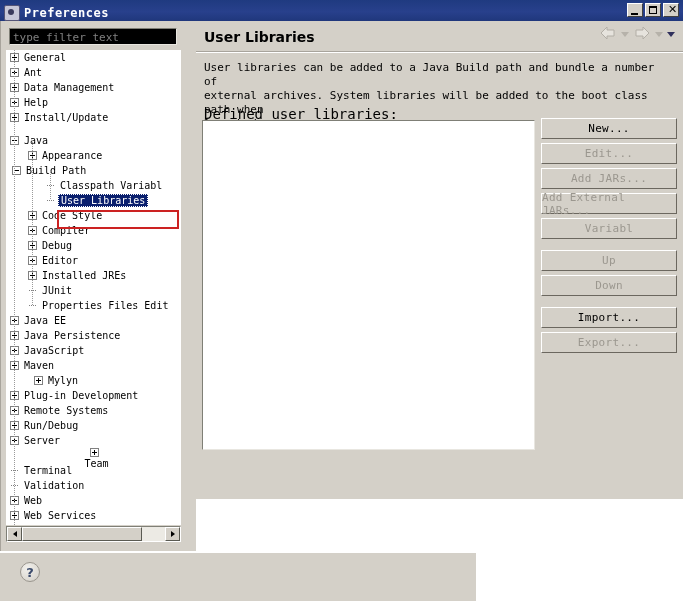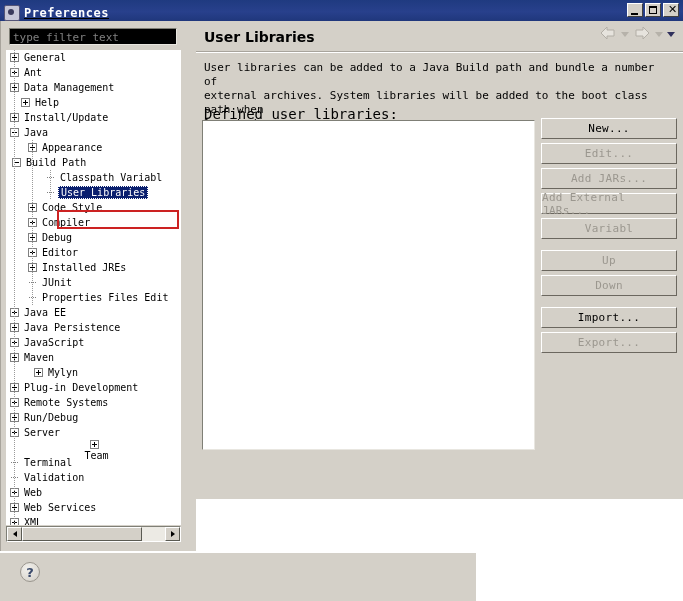--- a/index.html
+++ b/index.html
@@ -37,21 +37,20 @@
 
   .titlebar {
     position: absolute;
     left: 0; top: 0;
     width: 683px; height: 27px;
     background: linear-gradient(to bottom, #1f3a80 0%, #28408c 45%, #1b3273 100%);
     border-bottom: 1px solid #7b7b72;
     display: flex;
     align-items: center;
     box-sizing: border-box;
-    text-decoration: underline;
   }
   .titlebar-icon {
     width: 14px; height: 14px;
     margin-left: 4px; margin-right: 4px;
     flex: 0 0 auto;
     position: relative;
     background: #c8c8d8;
     border: 1px solid #555577;
     border-radius: 2px;
   }
@@ -439,29 +438,29 @@
             <span class="tree-label">General</span>
           </div>
           <div class="tree-row" style="padding-left: 4px;">
             <span class="tw plus"></span>
             <span class="tree-label">Ant</span>
           </div>
           <div class="tree-row" style="padding-left: 4px;">
             <span class="tw plus"></span>
             <span class="tree-label">Data Management</span>
           </div>
-          <div class="tree-row" style="padding-left: 15px;">
+          <div class="tree-row" style="padding-left: 4px;">
             <span class="tw plus"></span>
             <span class="tree-label">Help</span>
           </div>
           <div class="tree-row" style="padding-left: 4px;">
             <span class="tw plus"></span>
             <span class="tree-label">Install/Update</span>
           </div>
-          <div class="tree-row" style="padding-left: 4px;">
+          <div class="tree-row" style="padding-left: 4px; margin-top: 8px;">
             <span class="tw"></span>
             <span class="tree-label">Java</span>
           </div>
           <div class="tree-row" style="padding-left: 22px;">
             <span class="tw plus"></span>
             <span class="tree-label">Appearance</span>
           </div>
           <div class="tree-row" style="padding-left: 6px;">
             <span class="tw"></span>
             <span class="tree-label">Build Path</span>

